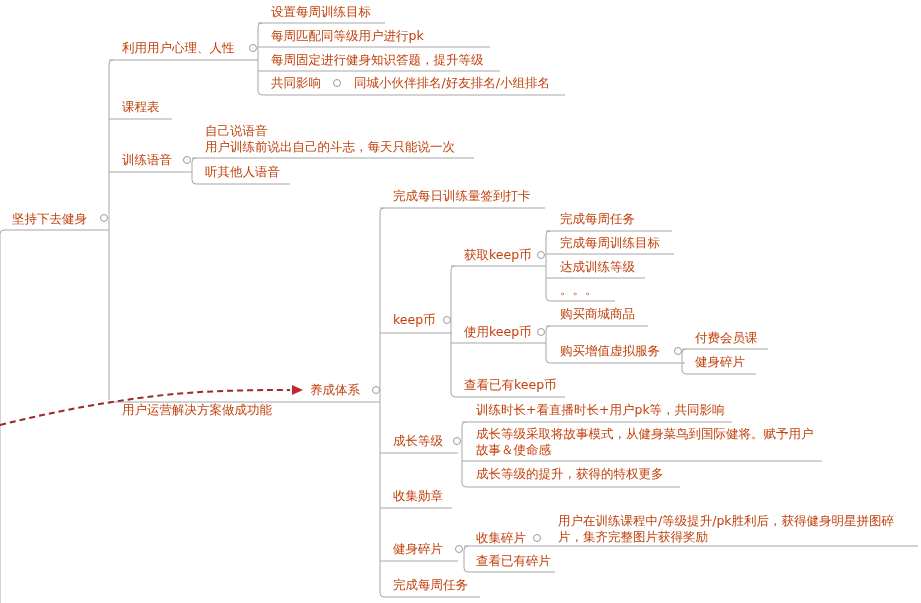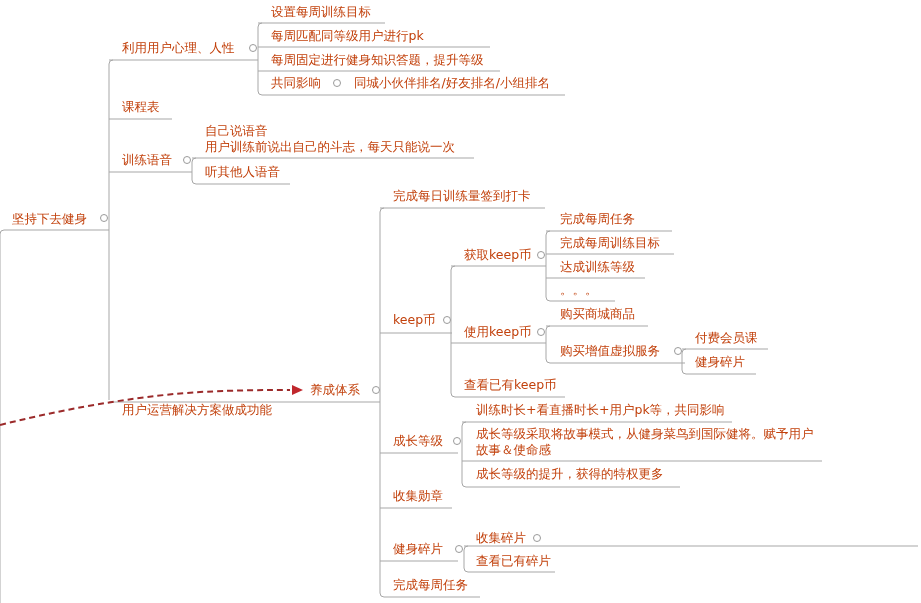--- a/index.html
+++ b/index.html
@@ -124,18 +124,19 @@
   <div class="node" style="left:476px;top:402px;">训练时长+看直播时长+用户pk等，共同影响</div>
   <div class="node wrap" style="left:476px;top:426px;width:345px;">成长等级采取将故事模式，从健身菜鸟到国际健将。赋予用户故事＆使命感</div>
   <div class="node" style="left:476px;top:466px;">成长等级的提升，获得的特权更多</div>
 
   <div class="node" style="left:393px;top:488px;">收集勋章</div>
 
   <div class="node" style="left:393px;top:541px;">健身碎片</div>
   <span class="fold" style="left:455px;top:545px;"></span>
   <div class="node" style="left:476px;top:530px;">收集碎片</div>
   <span class="fold" style="left:533px;top:534px;"></span>
+  <div class="node wrap" style="left:558px;top:513px;width:355px;">用户在训练课程中/等级提升/pk胜利后，获得健身明星拼图碎片，集齐完整图片获得奖励</div>
   <div class="node" style="left:476px;top:553px;">查看已有碎片</div>
 
   <div class="node" style="left:393px;top:577px;">完成每周任务</div>
 
   <div class="watermark">头条号 / DT财经</div>
 </div>
 
 </body></html>

